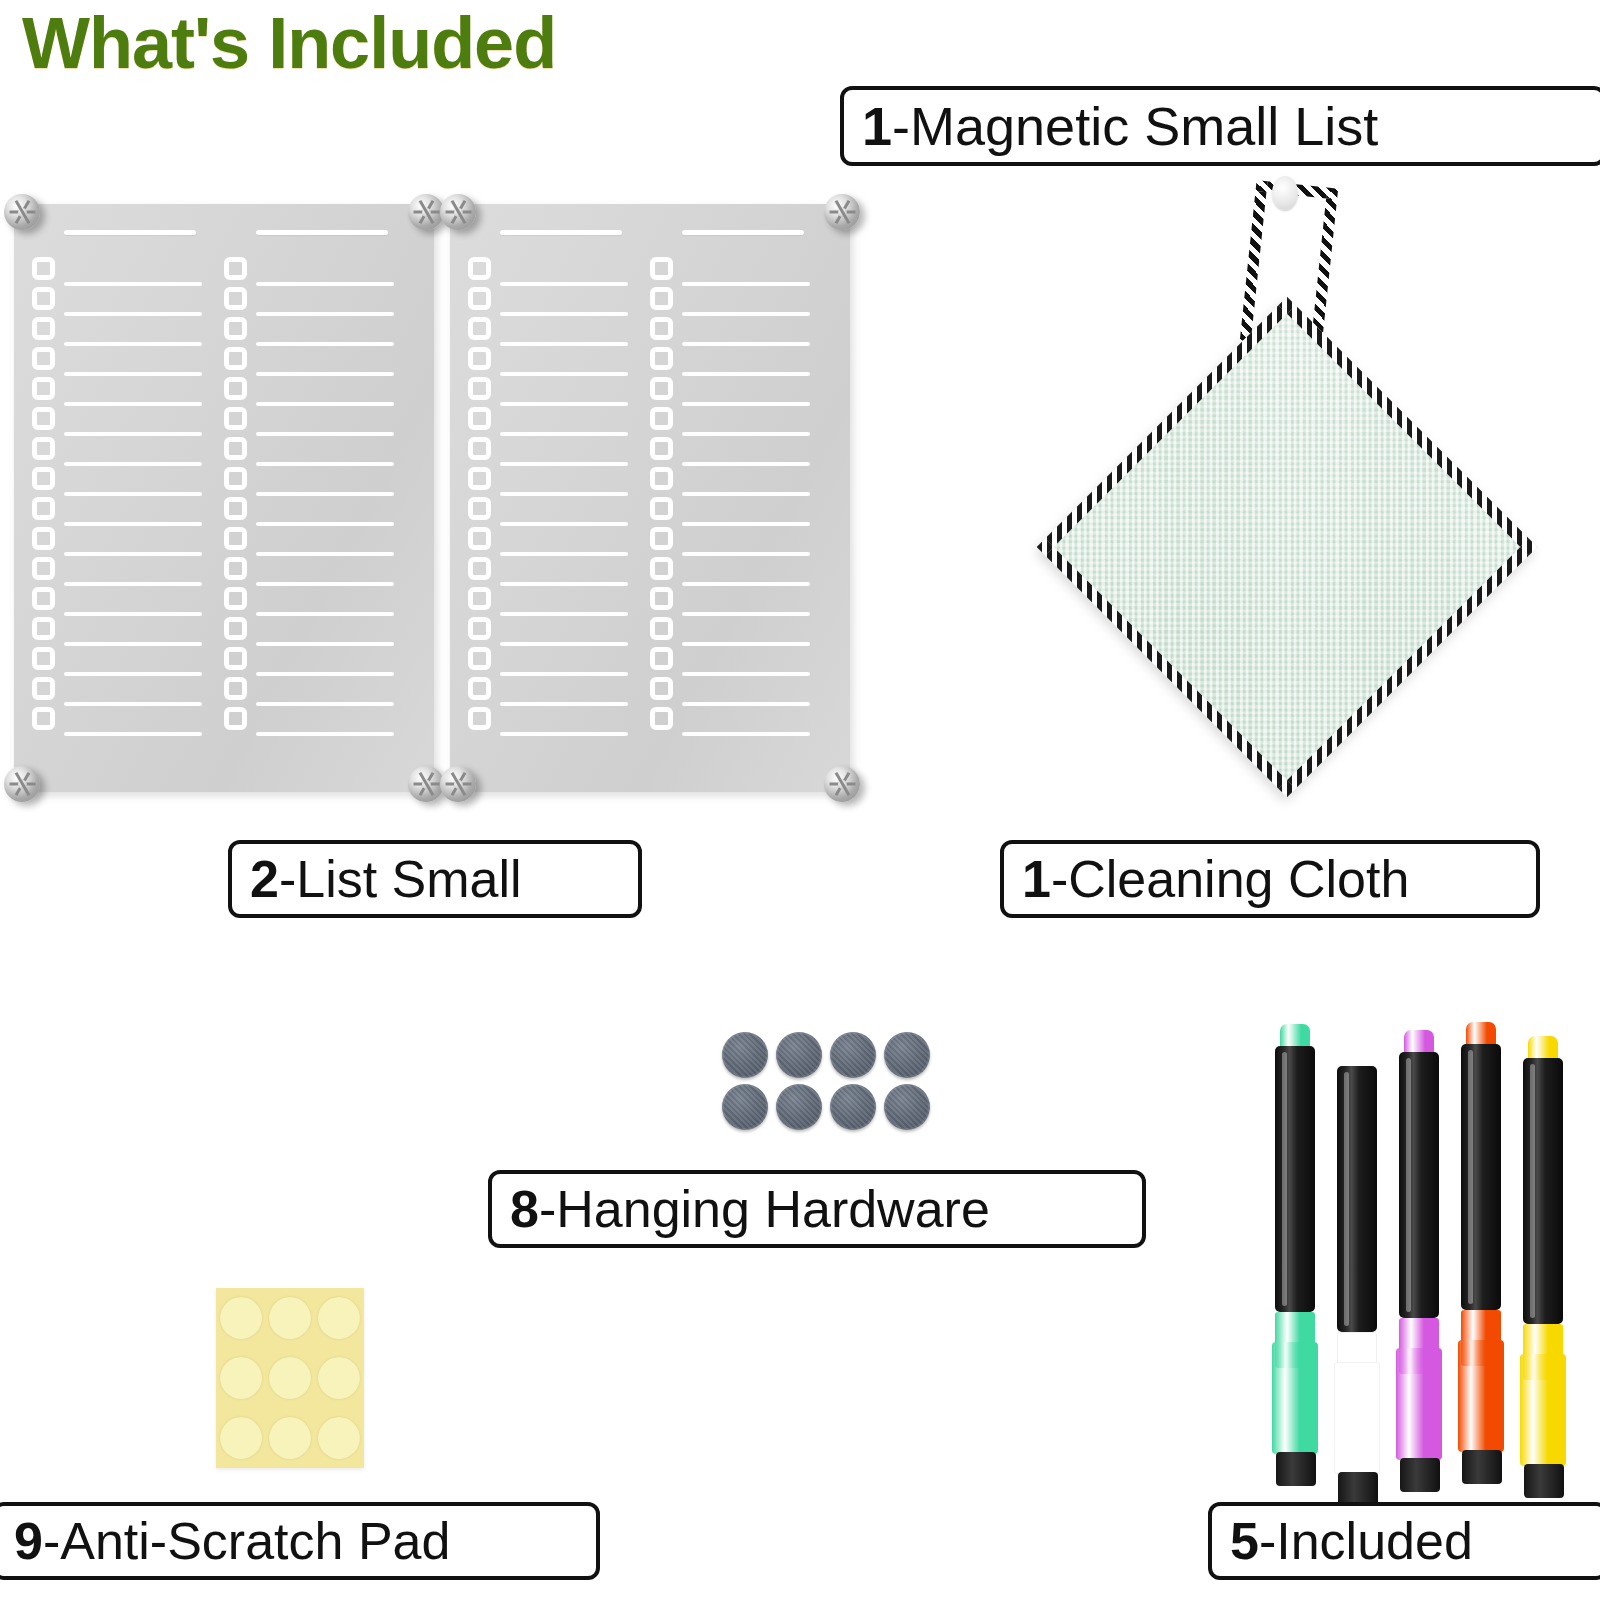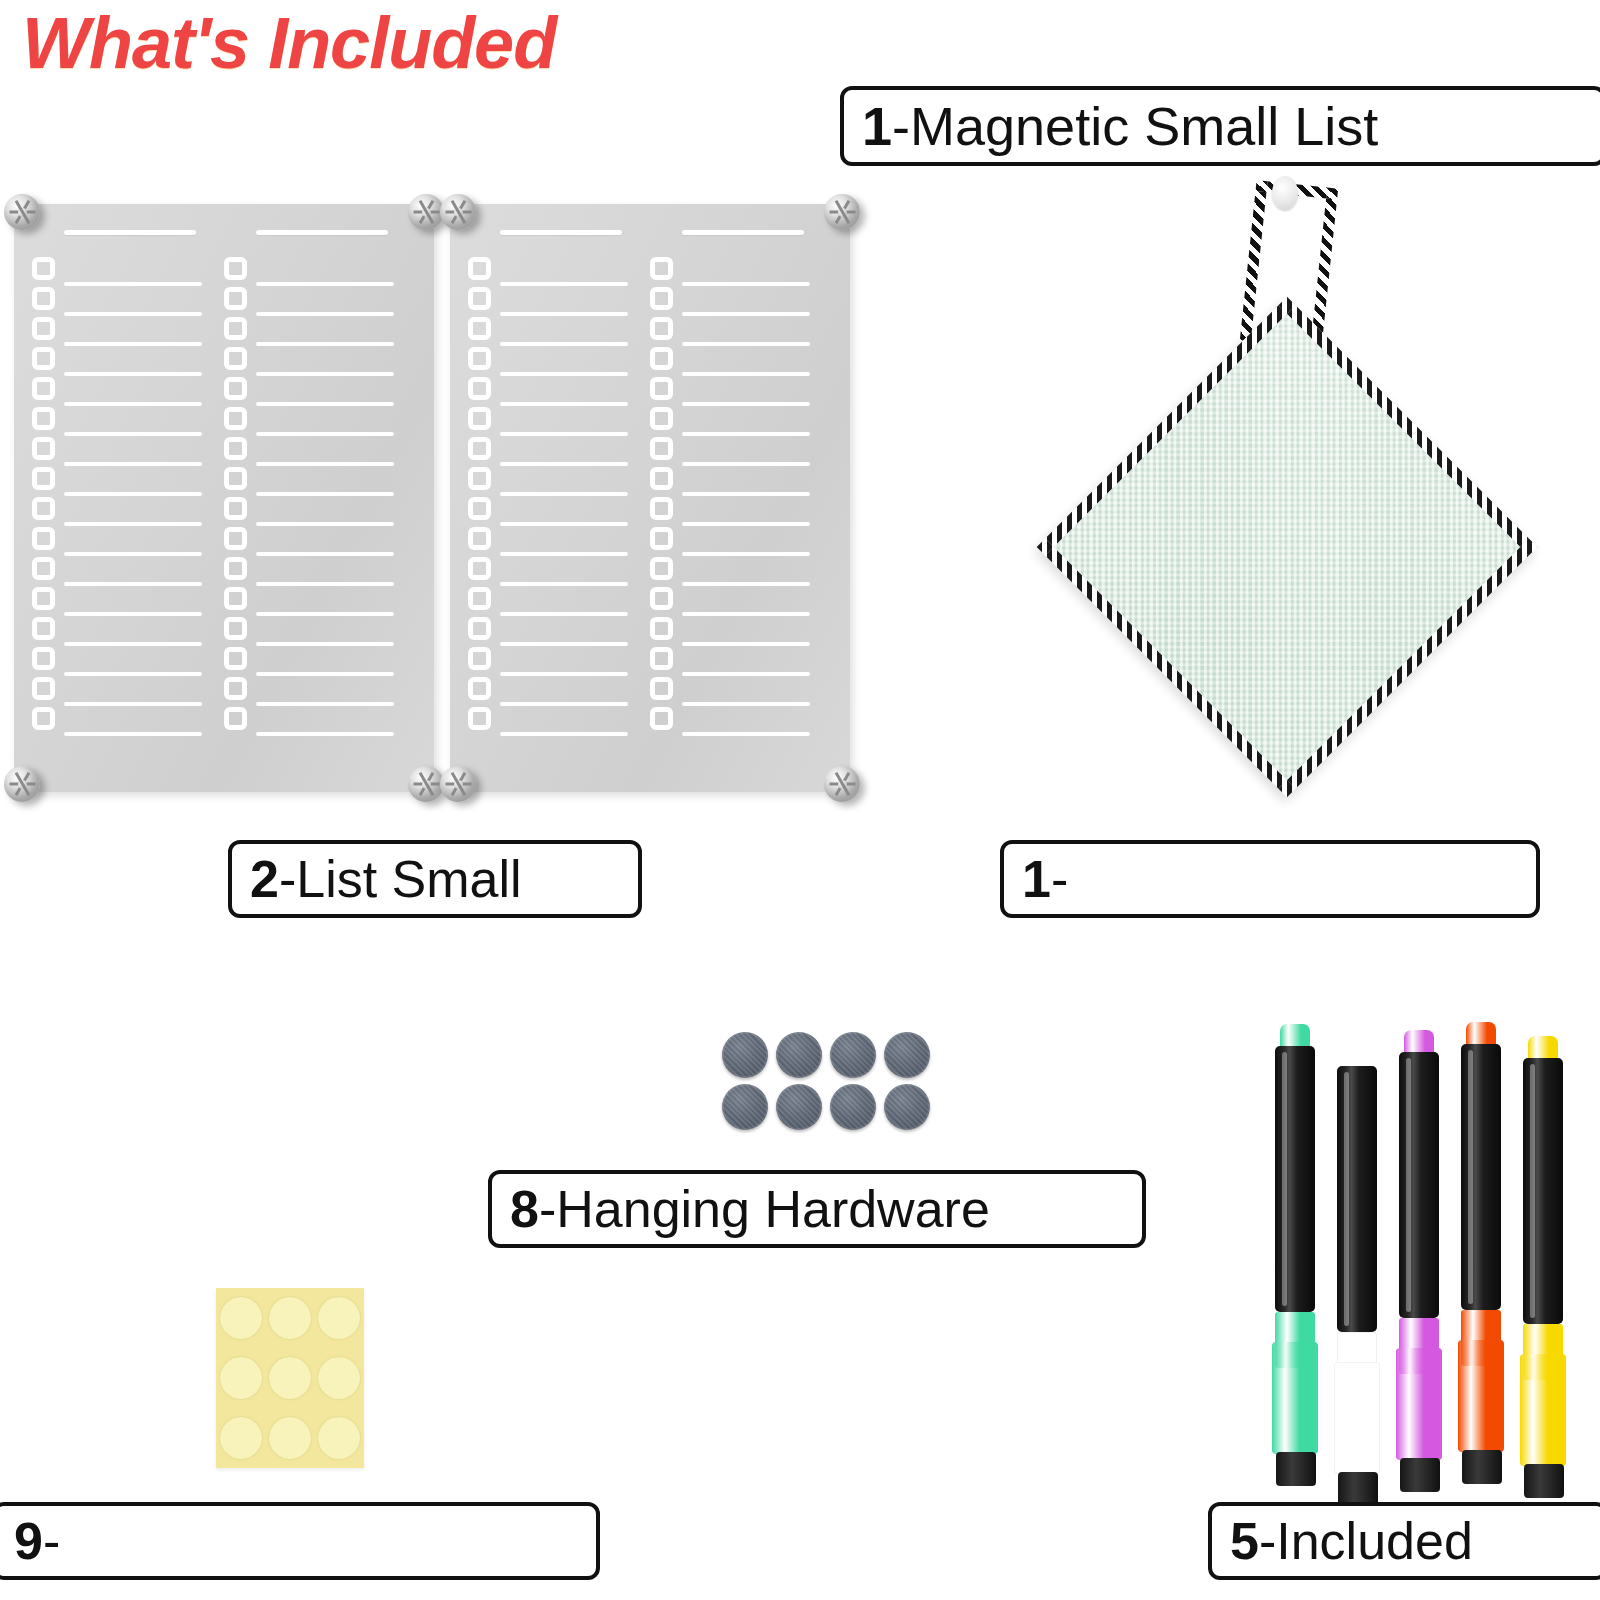--- a/index.html
+++ b/index.html
@@ -145,21 +145,21 @@
   .m-body{position:absolute;left:0;width:46px;height:112px;border-radius:4px;}
   .m-eraser{position:absolute;left:4px;width:40px;height:34px;border-radius:4px;
     background:linear-gradient(90deg,#161616,#3a3a3a 40%,#101010);}
   .gloss{position:absolute;left:7px;top:6px;width:5px;bottom:6px;background:rgba(255,255,255,.35);border-radius:3px;}
 </style>
 </head>
 <body>
 
 <div class="stage">
 
-  <div id="page-title" style="color: #ef4444; font-style: italic;">What's Included</div>
+  <div id="page-title" style="color: #4d7c0f;">What's Included</div>
 
   <div id="board-1" class="board">
     <div class="board-inner">
         <div class="hdr-line" style="left: 50px; top: 26px; width: 132px;"></div>
         <div class="hdr-line" style="left: 242px; top: 26px; width: 132px;"></div>
         <div class="col" style="left: 18px; width: 170px;">
           <div class="row">
             <div class="cbx"></div>
             <div class="rline"></div>
           </div>
@@ -550,31 +550,33 @@
 
   <div id="cap-board" class="caption">
     <span class="num">2</span>
     <span class="txt">-</span>
     <span class="txt">List Small</span>
   </div>
 
   <div id="cap-cloth" class="caption">
     <span class="num">1</span>
     <span class="txt">-</span>
+    <span class="txt">Cleaning Cloth</span>
   </div>
 
   <div id="cap-hardware" class="caption">
     <span class="num">8</span>
     <span class="txt">-</span>
     <span class="txt">Hanging Hardware</span>
   </div>
 
   <div id="cap-pad" class="caption">
     <span class="num">9</span>
     <span class="txt">-</span>
+    <span class="txt">Anti-Scratch Pad</span>
   </div>
 
   <div id="cap-markers" class="caption">
     <span class="num">5</span>
     <span class="txt">-</span>
     <span class="txt">Included</span>
   </div>
 
 </div>
 

